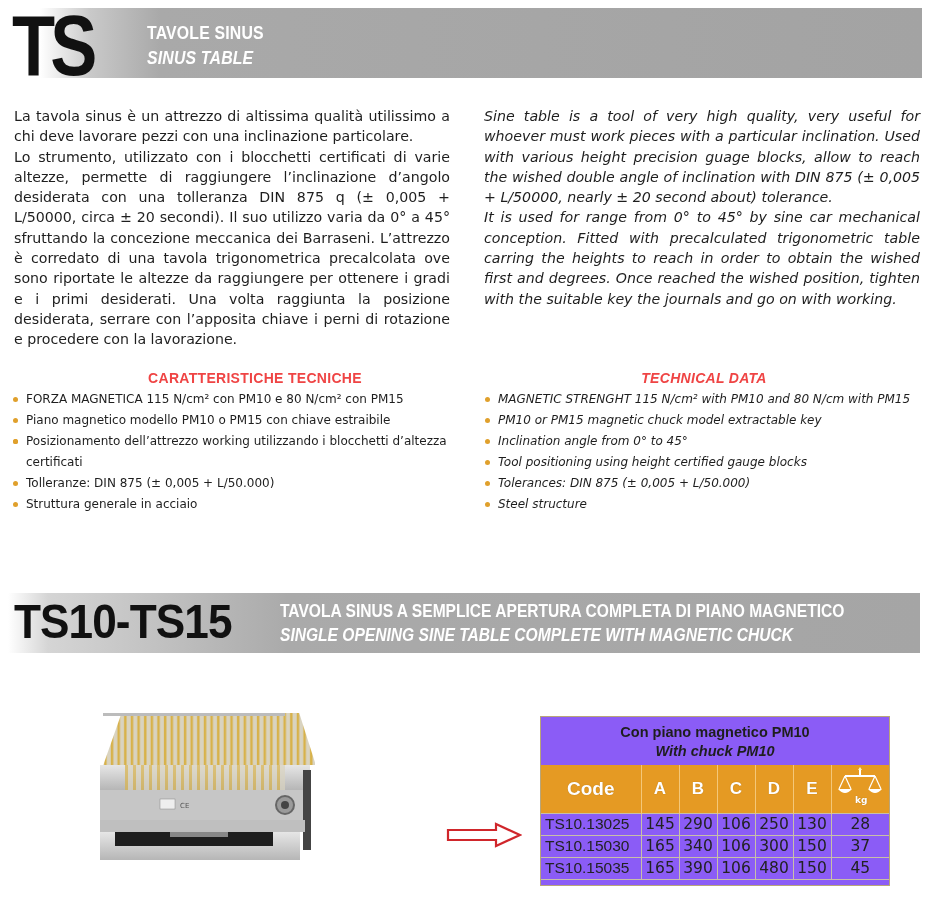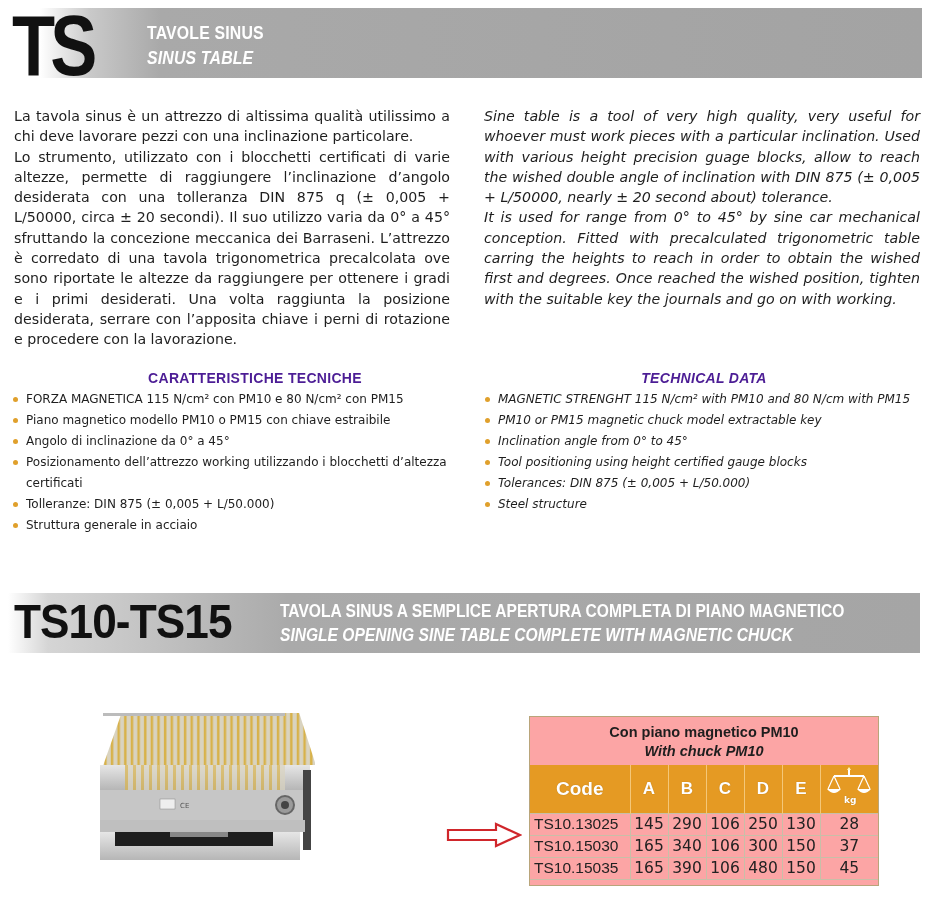--- a/index.html
+++ b/index.html
@@ -29,21 +29,21 @@
   .desc { position: absolute; top: 106px; font-size: 14.2px; line-height: 20.3px; }
   .desc p { text-align: justify; }
   .desc.it { left: 14px; width: 436px; }
   .desc.en { left: 484px; width: 436px; font-style: italic; }
 
   
   .tech { position: absolute; top: 370px; }
   .tech.it { left: 12px; width: 450px; }
   .tech.en { left: 484px; width: 440px; }
   .tech h3 {
-    text-align: center; color: #4c1d95; font-size: 14px; font-weight: bold;
+    text-align: center; color: #ef4444; font-size: 14px; font-weight: bold;
     font-family: "Liberation Sans", sans-serif; letter-spacing: 0.3px; height: 19px;
   }
   .tech.en h3 { font-style: italic; }
   .tech.it h3 { padding-left: 36px; }
   .tech.en h3 { padding-left: 0; }
   .tech ul { list-style: none; font-size: 12px; line-height: 21px; }
   .tech.en ul { font-style: italic; }
   .tech li { position: relative; padding-left: 14px; }
   .tech li .bullet {
     position: absolute; left: 1px; top: 8px; width: 5px; height: 5px; border-radius: 50%;
@@ -69,21 +69,21 @@
   .hdr2 .t1 { top: 10px; }
   .hdr2 .t2 { top: 34px; font-style: italic; }
 
   
   .product { position: absolute; left: 100px; top: 705px; width: 215px; height: 175px; }
 
   
   .arrow { position: absolute; left: 446px; top: 822px; width: 76px; height: 26px; }
 
   
-  .spec { position: absolute; left: 529px; top: 716px; width: 350px; border: 1px solid #b9a57a; background: #fca5a5; }
+  .spec { position: absolute; left: 540px; top: 716px; width: 350px; border: 1px solid #b9a57a; background: #8b5cf6; }
   .spec .cap {
     text-align: center; font-weight: bold; font-size: 14.5px; line-height: 19px;
     padding: 6px 0 4px 0; font-family: "Liberation Sans", sans-serif;
   }
   .spec .cap .l2 { font-style: italic; display: block; }
   .spec table { border-collapse: collapse; width: 100%; }
   .spec th {
     background: #e59a23; color: #fff; font-weight: bold; height: 48px;
     font-family: "Liberation Sans", sans-serif; font-size: 17px;
     border-right: 1px solid #f4c778; text-shadow: 0 0 1px #a66a0a;
@@ -115,21 +115,21 @@
 <div class="desc en">
   <p>Sine table is a tool of very high quality, very useful for whoever must work pieces with a particular inclination. Used with various height precision guage blocks, allow to reach the wished double angle of inclination with DIN 875 (± 0,005 + L/50000, nearly ± 20 second about) tolerance.</p>
   <p>It is used for range from 0° to 45° by sine car mechanical conception. Fitted with precalculated trigonometric table carring the heights to reach in order to obtain the wished first and degrees. Once reached the wished position, tighten with the suitable key the journals and go on with working.</p>
 </div>
 
 <div class="tech it">
   <h3>CARATTERISTICHE TECNICHE</h3>
   <ul>
     <li><span class="bullet"></span><span>FORZA MAGNETICA 115 N/cm² con PM10 e 80 N/cm² con PM15</span></li>
     <li><span class="bullet"></span><span>Piano magnetico modello PM10 o PM15 con chiave estraibile</span></li>
-    <li><span class="bullet"></span><span>Angolo di inclinazione da 0° a 45°</span></li>
+    <li><span class="bullet"></span></li>
     <li><span class="bullet"></span><span>Posizionamento dell’attrezzo working utilizzando i blocchetti d’altezza certificati</span></li>
     <li><span class="bullet"></span><span>Tolleranze: DIN 875 (± 0,005 + L/50.000)</span></li>
     <li><span class="bullet"></span><span>Struttura generale in acciaio</span></li>
   </ul>
 </div>
 
 <div class="tech en">
   <h3>TECHNICAL DATA</h3>
   <ul>
     <li><span class="bullet"></span><span>MAGNETIC STRENGHT 115 N/cm² with PM10 and 80 N/cm with PM15</span></li>

